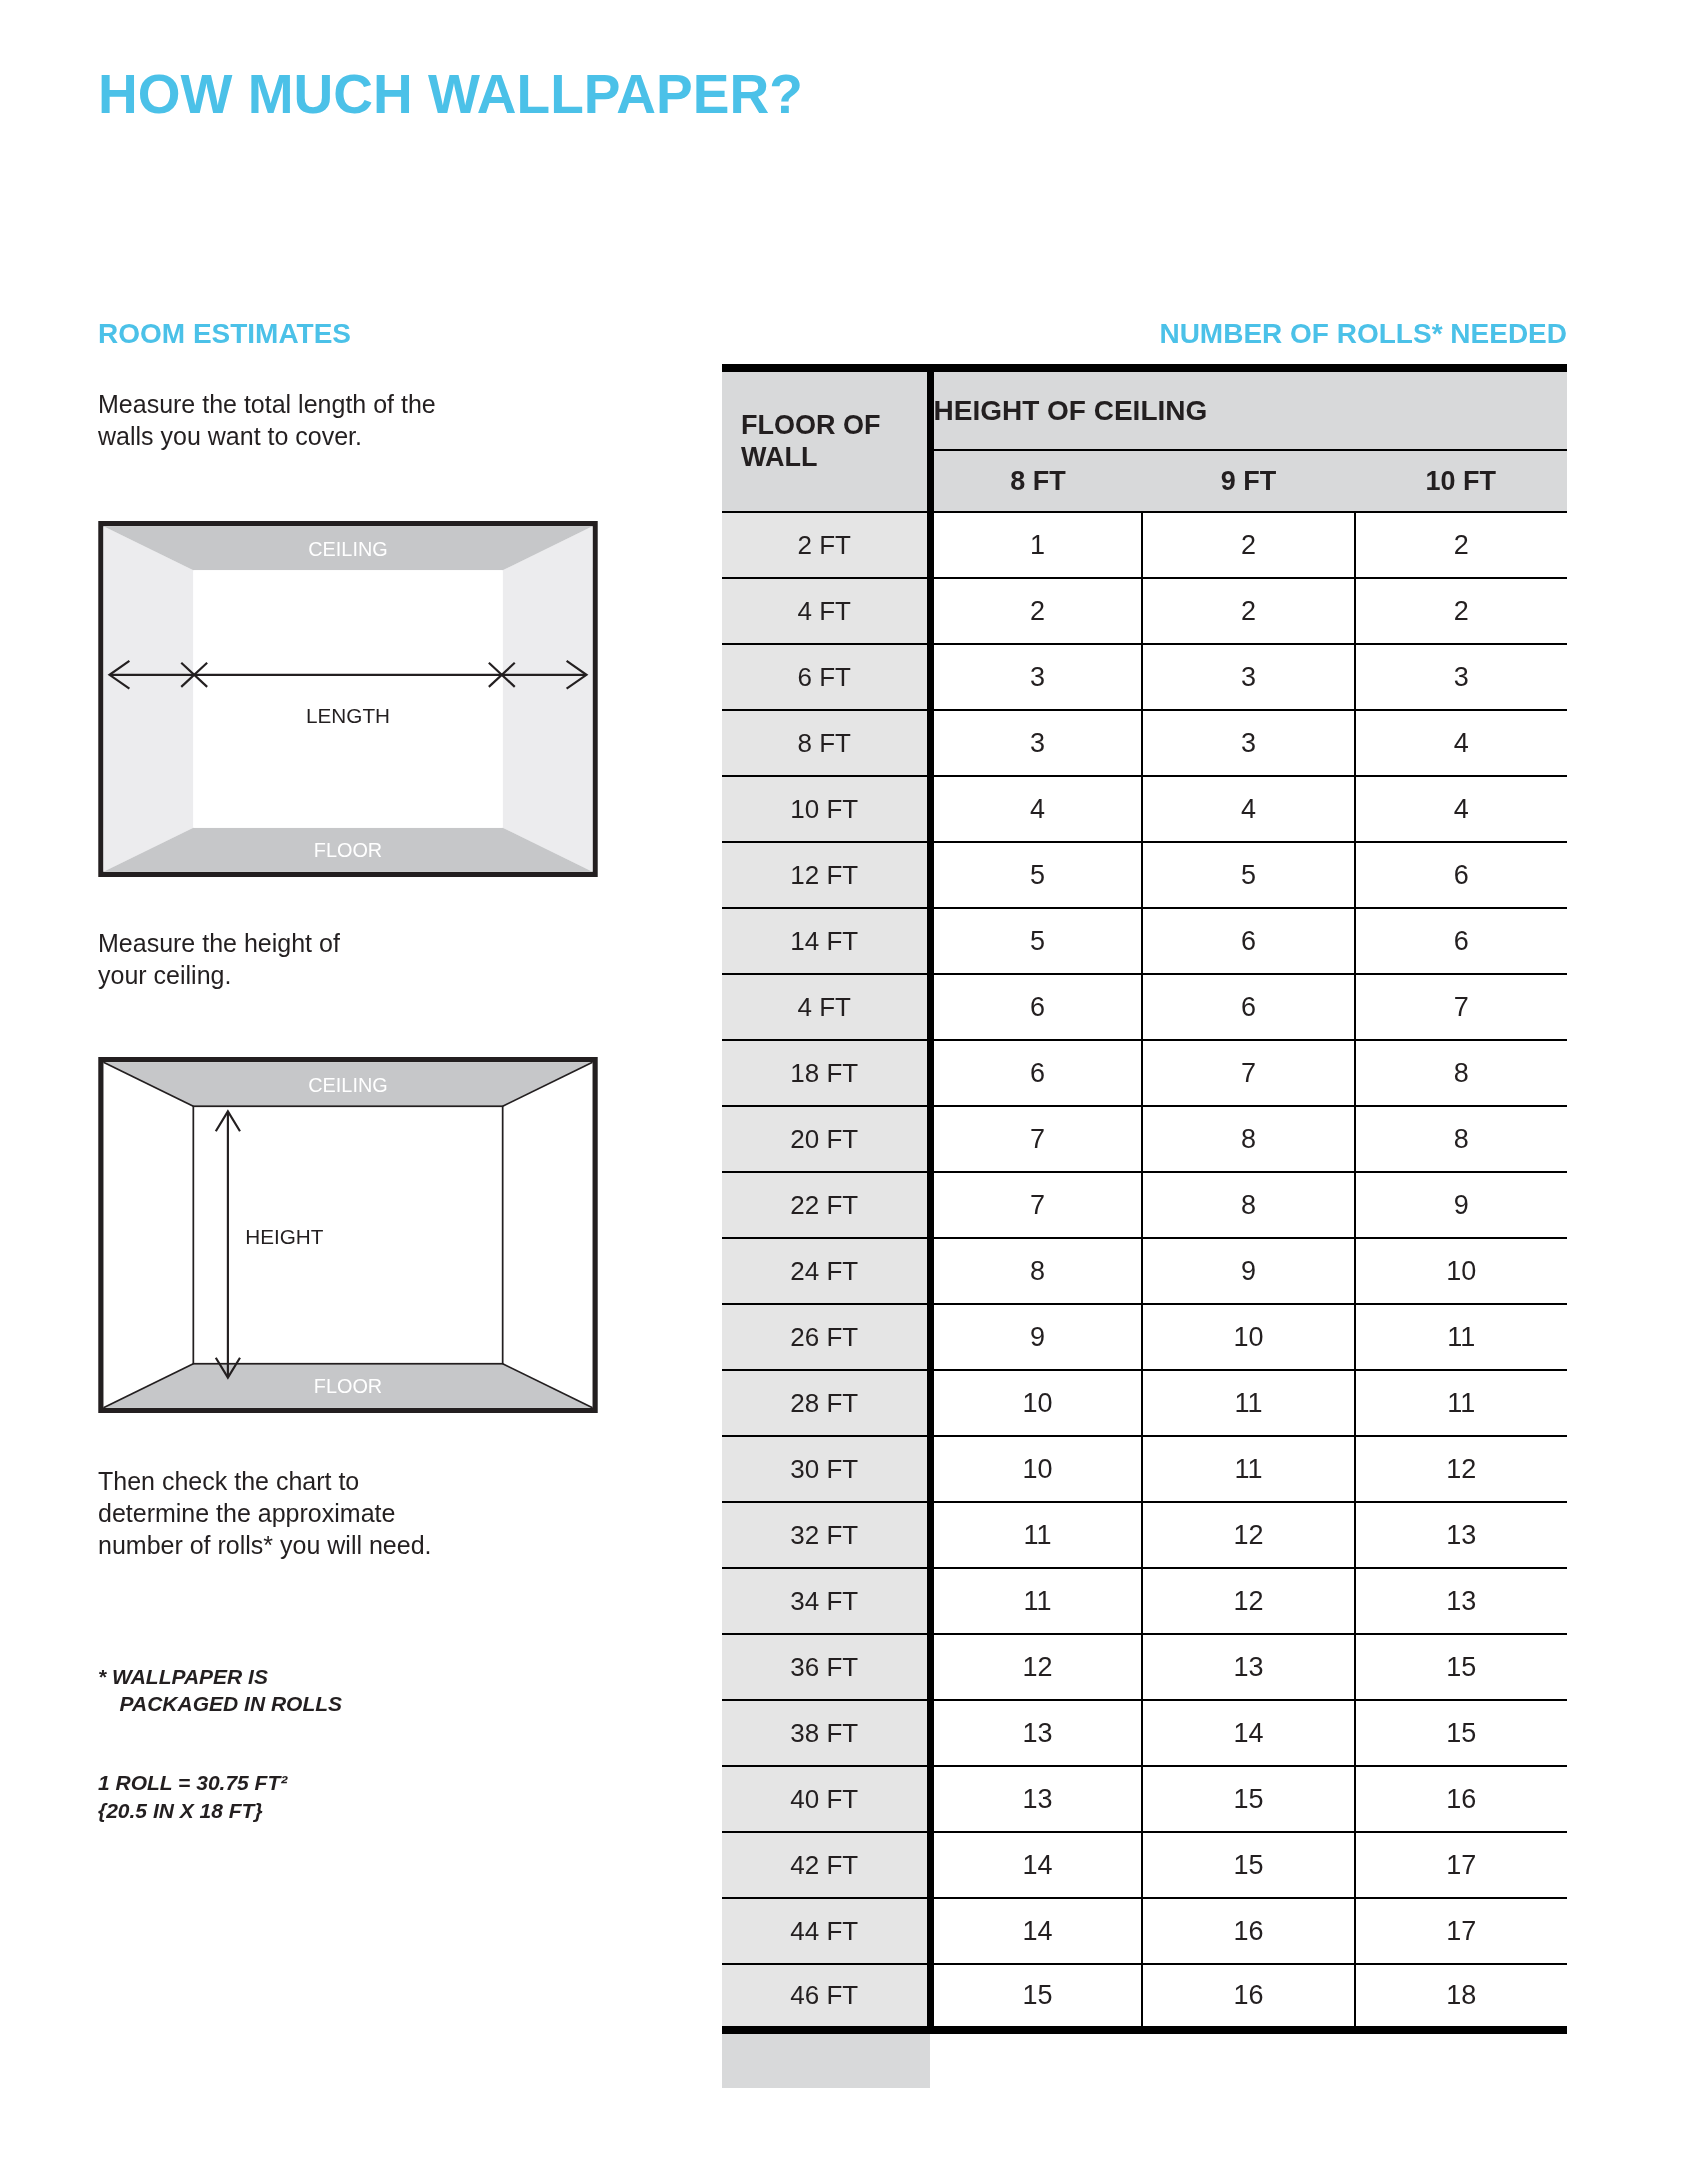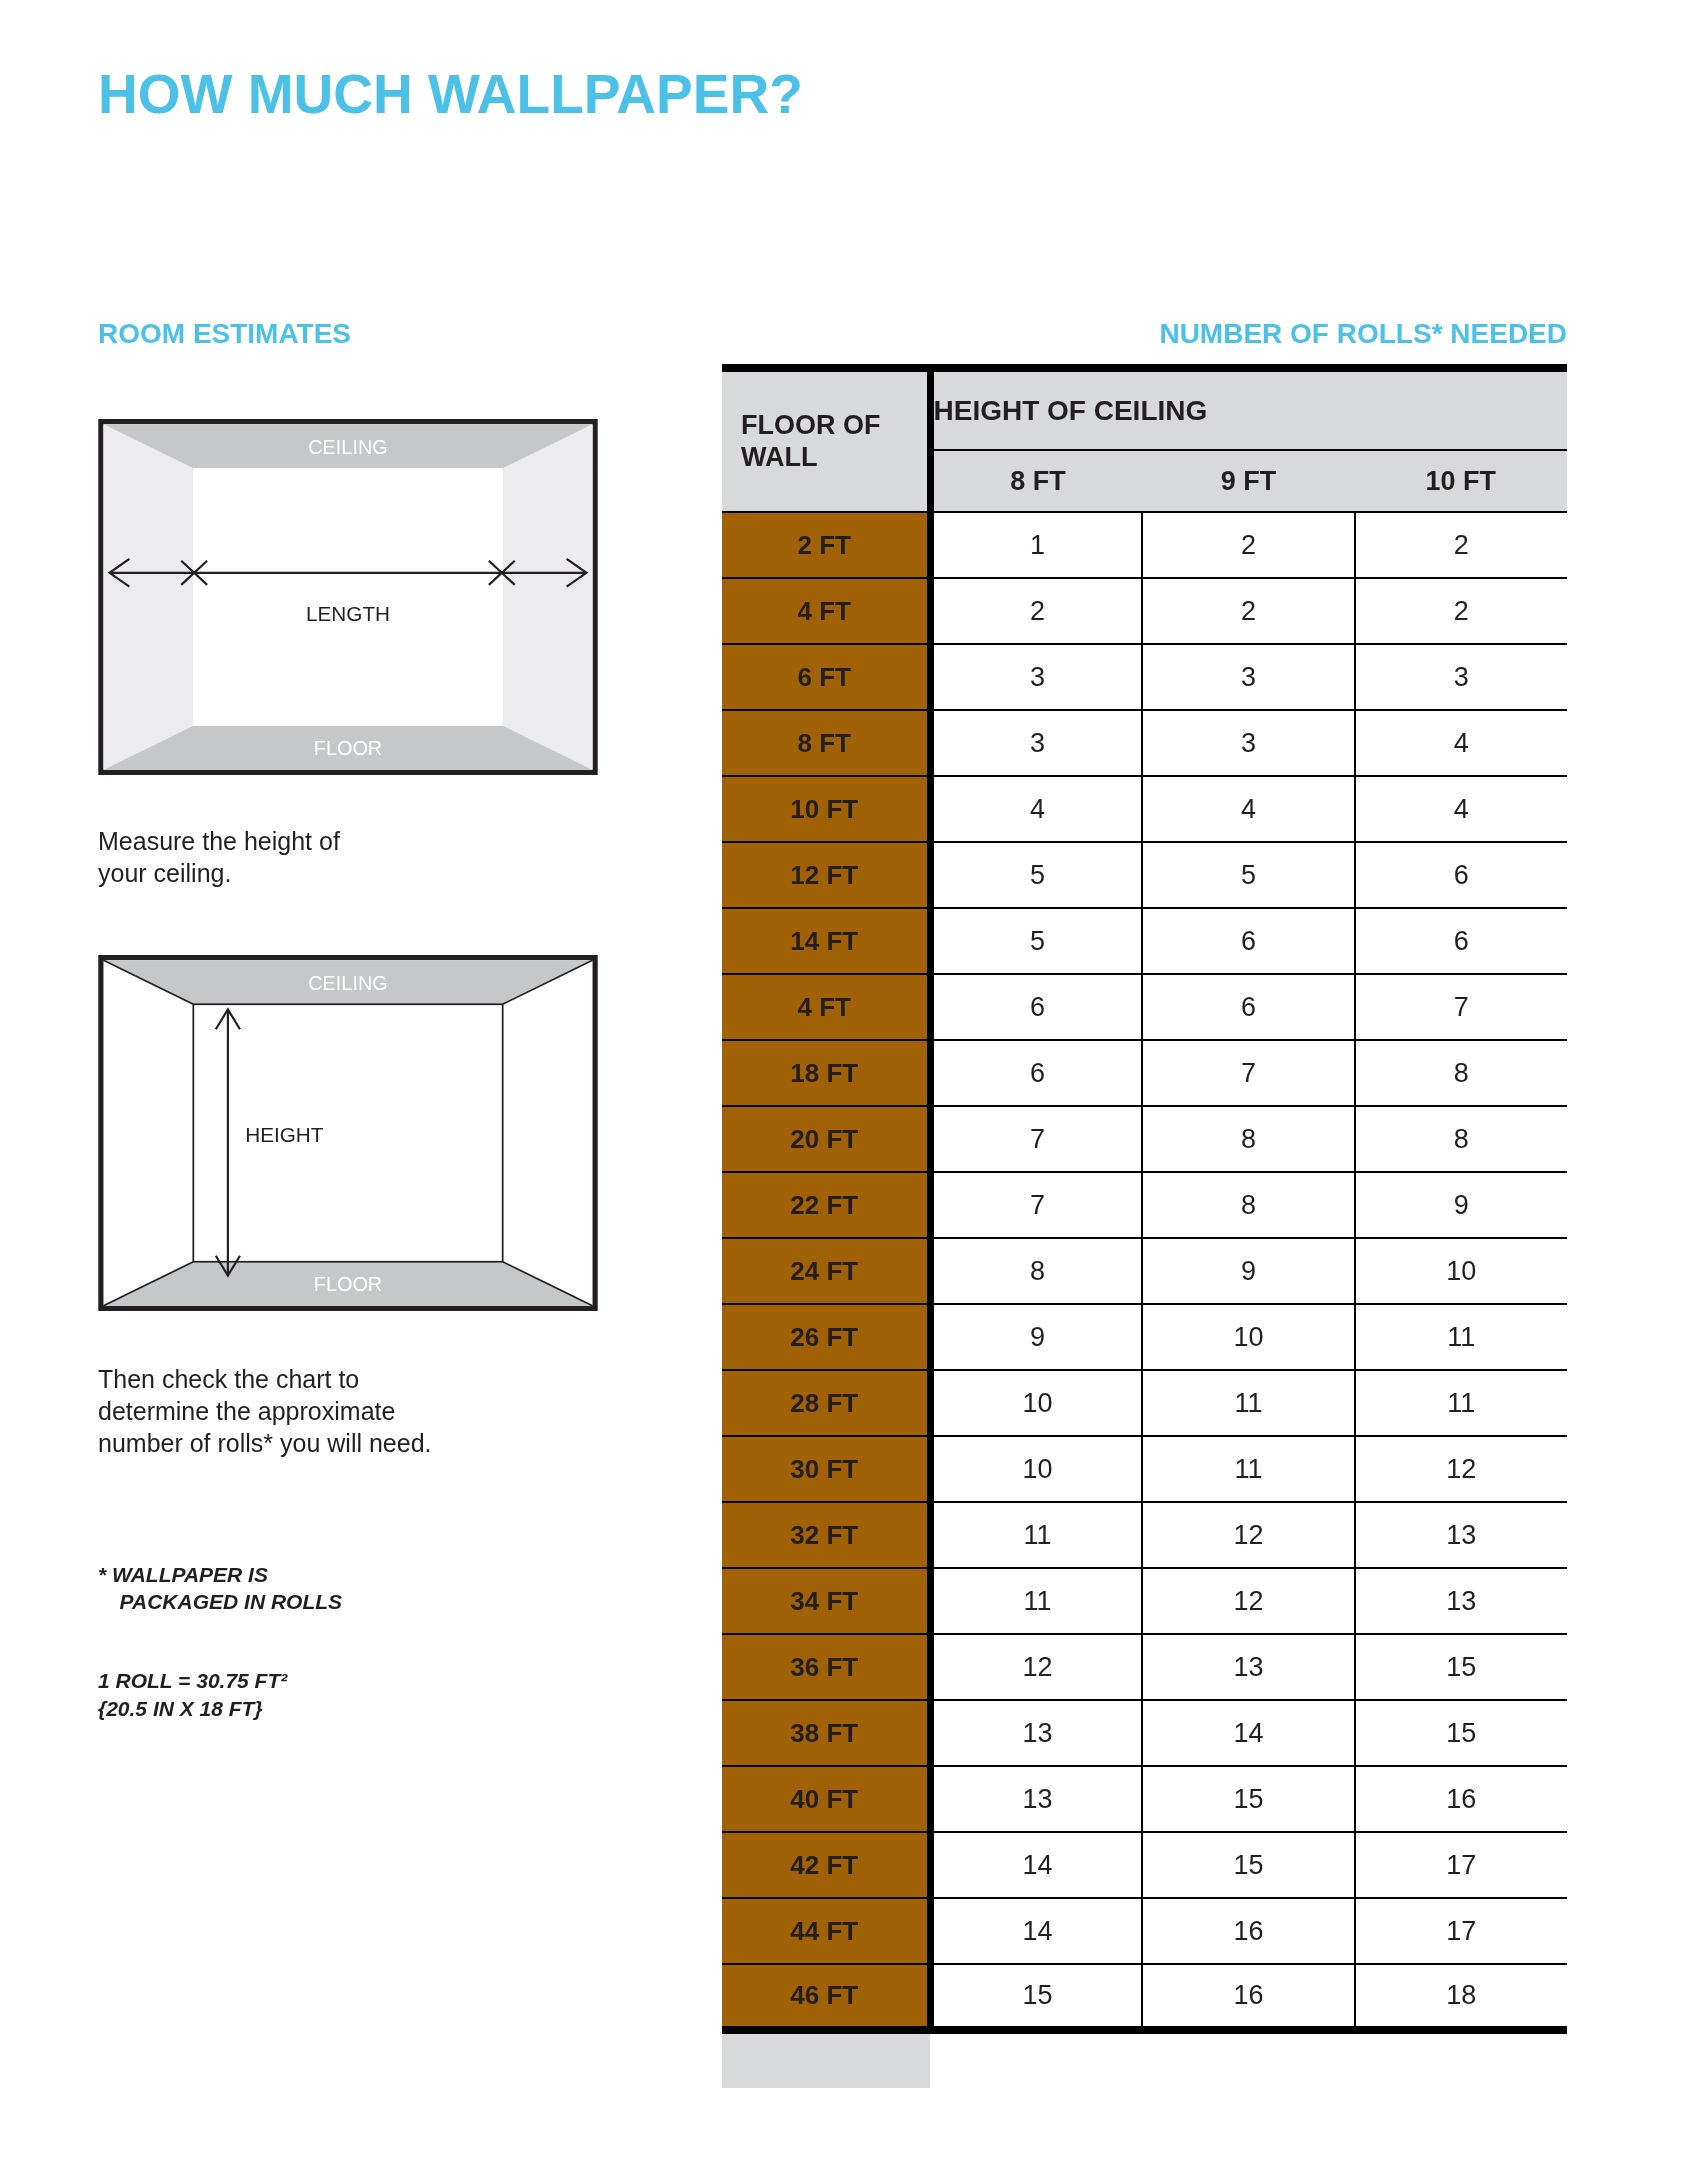--- a/index.html
+++ b/index.html
@@ -63,25 +63,25 @@
     text-align: left;
   }
   tr.cols th {
     height: 62px;
     background: #d8d9da;
     font-size: 27px; font-weight: bold;
     text-align: center;
     border-top: 2.6px solid #000;
   }
   tbody th.rowlabel {
-    background: #a16207;
+    background: #e5e5e5;
     border-right: 7.8px solid #000;
     border-top: 2.6px solid #000;
     height: 66px;
-    font-size: 26px; font-weight: bold;
+    font-size: 26px; font-weight: normal;
     text-align: center;
     padding-left: 0;
   }
   tbody td.val {
     border-top: 2.6px solid #000;
     font-size: 27px;
     text-align: center;
     background: #ffffff;
   }
   tbody td.val + td.val { border-left: 2.6px solid #000; }
@@ -92,20 +92,21 @@
 
 <div class="page">
 
   <h1 class="title">HOW MUCH WALLPAPER?</h1>
 
   <div class="columns">
 
     <div class="left-col">
       <h2 class="section-heading">ROOM ESTIMATES</h2>
 
+      <p class="para p1">Measure the total length of the walls you want to cover.</p>
 
       <svg class="diagram d1" width="500" height="356" viewBox="0 0 578 412">
         <rect x="3" y="3" width="572" height="406" fill="#ffffff" stroke="#231f20" stroke-width="6"></rect>
         <polygon points="6,6 110,57 110,355 6,406" fill="#ececee"></polygon>
         <polygon points="572,6 468,57 468,355 572,406" fill="#ececee"></polygon>
         <polygon points="6,6 572,6 468,57 110,57" fill="#c6c7c9"></polygon>
         <polygon points="6,406 572,406 468,355 110,355" fill="#c6c7c9"></polygon>
         <rect x="110" y="57" width="358" height="298" fill="#ffffff"></rect>
         <g stroke="#231f20" stroke-width="2.5" fill="none">
           <line x1="14" y1="178" x2="564" y2="178"></line>

